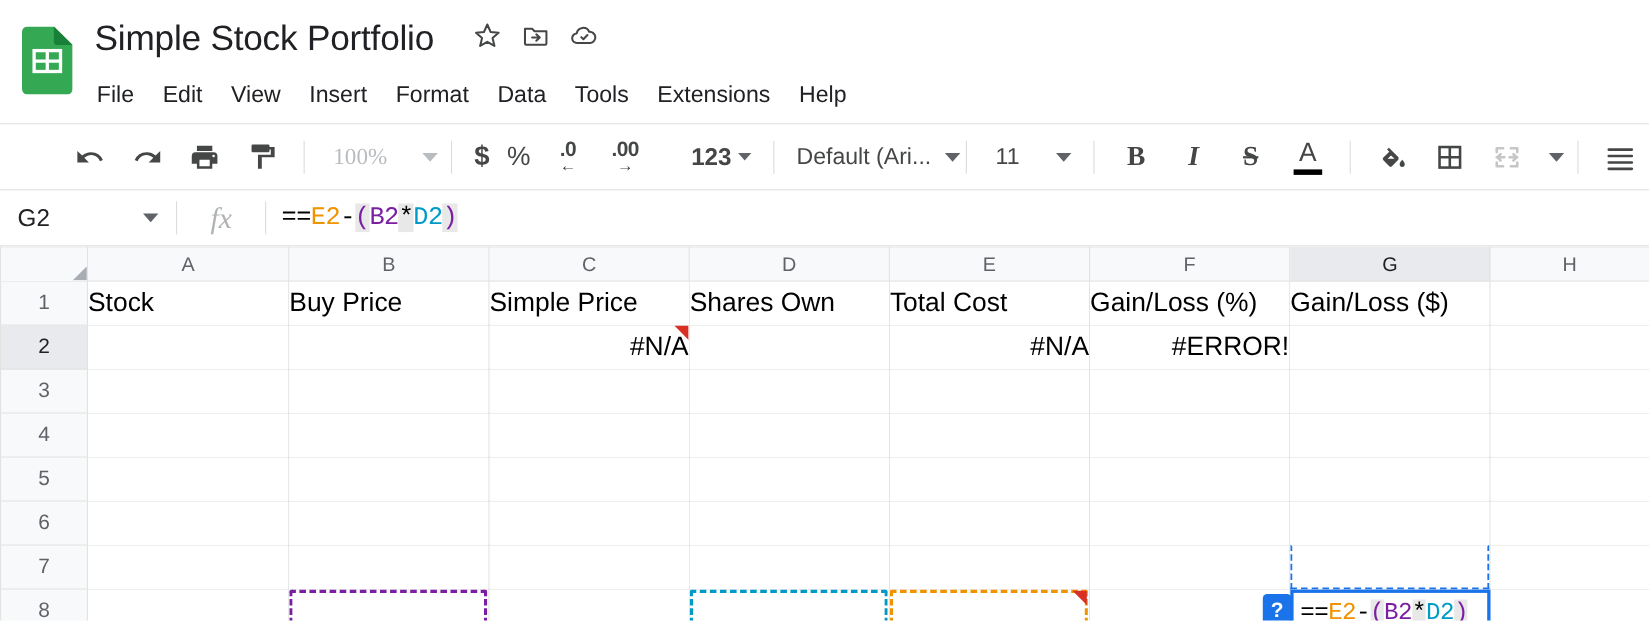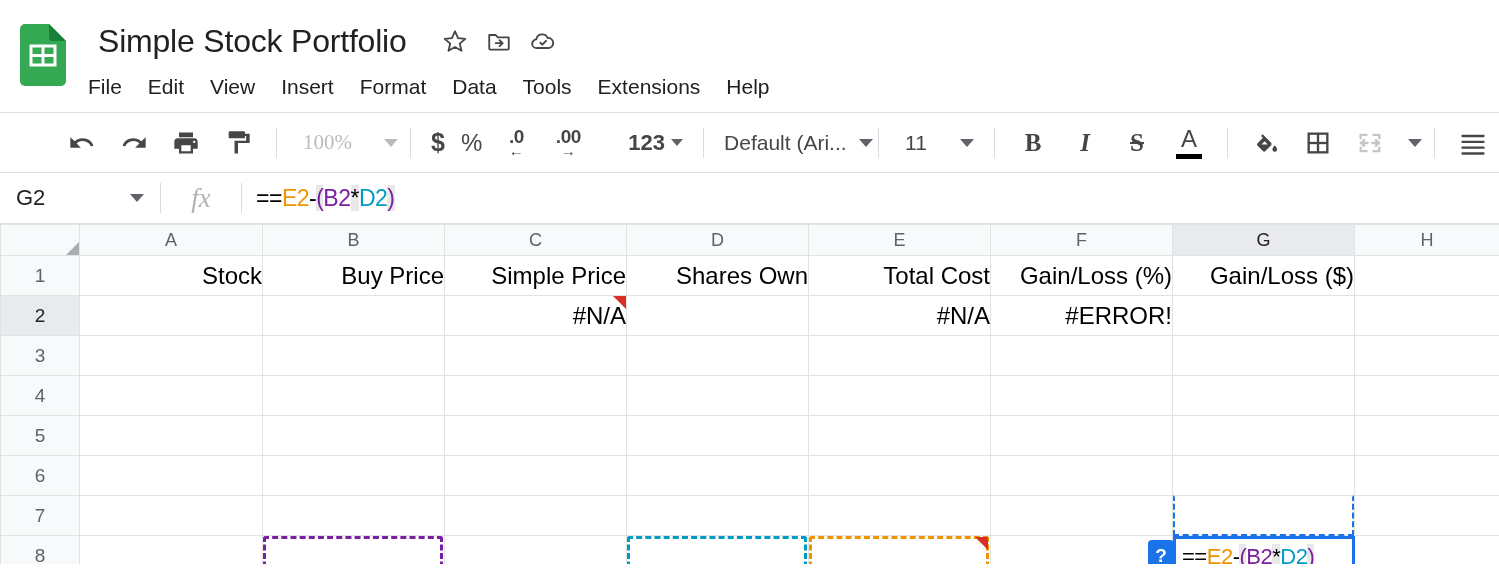--- a/index.html
+++ b/index.html
@@ -8,21 +8,21 @@
     background: #ffffff;
     font-family: "Liberation Sans", sans-serif;
     overflow: hidden;
   }
 
   
   .titlebar { display: flex; align-items: flex-start; padding: 10px 0 0 0; height: 112px; }
   .logo-wrap { width: 86px; display: flex; justify-content: center; padding-top: 14px; }
   .sheets-logo { width: 46px; height: 62px; }
   .title-col { display: flex; flex-direction: column; padding-top: 6px; }
-  .title-row { display: flex; align-items: center; gap: 0; height: 50px; margin-left: 12px; }
+  .title-row { display: flex; align-items: flex-start; gap: 0; height: 50px; }
   .doc-title {
     font-size: 32px; color: #202124; font-weight: 400;
     letter-spacing: -0.2px; white-space: nowrap; padding-right: 26px;
   }
   .title-icon { width: 44px; height: 32px; display: flex; align-items: center; justify-content: center; cursor: pointer; }
   .title-icon svg { width: 26px; height: 26px; }
 
   .menubar { display: flex; align-items: center; gap: 0; height: 42px; }
   .menu-item {
     font-size: 21px; color: #202124; padding: 2px 13px; cursor: pointer;
@@ -77,21 +77,21 @@
     background: #fff;
   }
   .namebox {
     width: 160px; display: flex; align-items: center; justify-content: space-between;
     padding: 0 16px 0 16px; font-size: 22px; color: #202124; cursor: pointer;
   }
   .fb-sep { width: 1px; height: 30px; background: #dadce0; }
   .fx { width: 80px; text-align: center; font-size: 27px; color: #b0b3b5;
         font-family: "Liberation Serif", serif; font-style: italic; }
   .formula-text {
-    font-family: Liberation Sans, sans-serif; font-size: 23px; padding-left: 14px;
+    font-family: Liberation Mono, monospace; font-size: 23px; padding-left: 14px;
     white-space: pre; letter-spacing: -0.5px;
   }
 
   
   .grid-area { position: relative; width: 1499px; height: 340px; overflow: hidden; }
   table.sheet { border-collapse: collapse; table-layout: fixed; width: 1499px; }
   table.sheet td, table.sheet th { padding: 0; border: 1px solid #e1e3e1; }
 
   th.corner {
     width: 79px; height: 31px; background: #f8f9fa;
@@ -116,21 +116,21 @@
   }
   td.rowhead.active { background: #e8eaed; color: #202124; }
 
   td.cell {
     height: 40px; vertical-align: middle;
     font-size: 24px; color: #000; background: #fff;
     padding: 0 8px; overflow: hidden; white-space: nowrap;
     position: relative;
   }
   td.cell.num { text-align: right; }
-  td.cell.hdr { text-align: right; }
+  td.cell.hdr { text-align: left; }
 
   
   .cA { width: 183px; } .cB { width: 182px; } .cC { width: 182px; }
   .cD { width: 182px; } .cE { width: 182px; } .cF { width: 182px; }
   .cG { width: 182px; } .cH { width: 145px; }
 
   
   .ref-box { position: absolute; pointer-events: none; z-index: 5; }
   .ref-dash { border-width: 3px; border-style: dashed; border-radius: 3px; }
   .err-tri {

